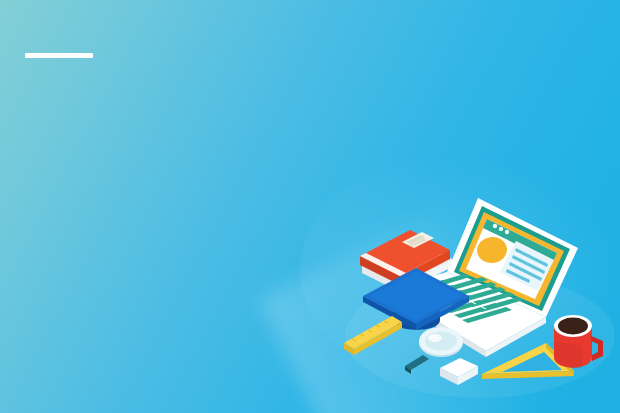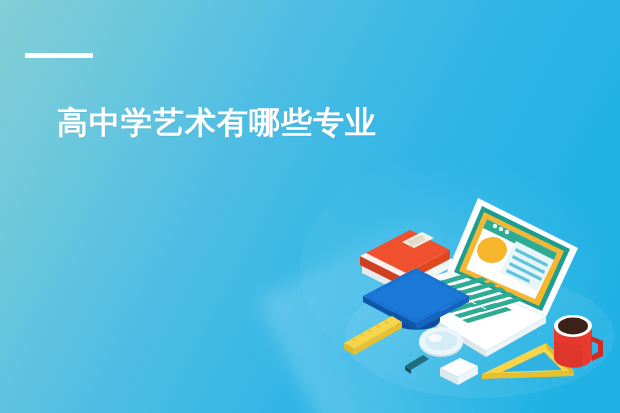--- a/index.html
+++ b/index.html
@@ -90,21 +90,20 @@
 </head>
 <body>
 
 <div class="cover">
 
   <div class="glow2"></div>
   <div class="glow"></div>
 
   <div class="dash"></div>
 
-  <div class="headline">高中学艺术有哪些专业</div>
 
   <div class="illo">
     <svg width="290" height="227" viewBox="0 0 290 227" xmlns="http://www.w3.org/2000/svg">
 
       <ellipse cx="150" cy="150" rx="135" ry="62" fill="#ffffff" opacity="0.07"></ellipse>
 
       <g>
 
         <polygon points="32,79 82,53 122,73 72,99" fill="#ffffff"></polygon>
         <polygon points="32,79 32,87 72,107 72,99" fill="#e6eaec"></polygon>

